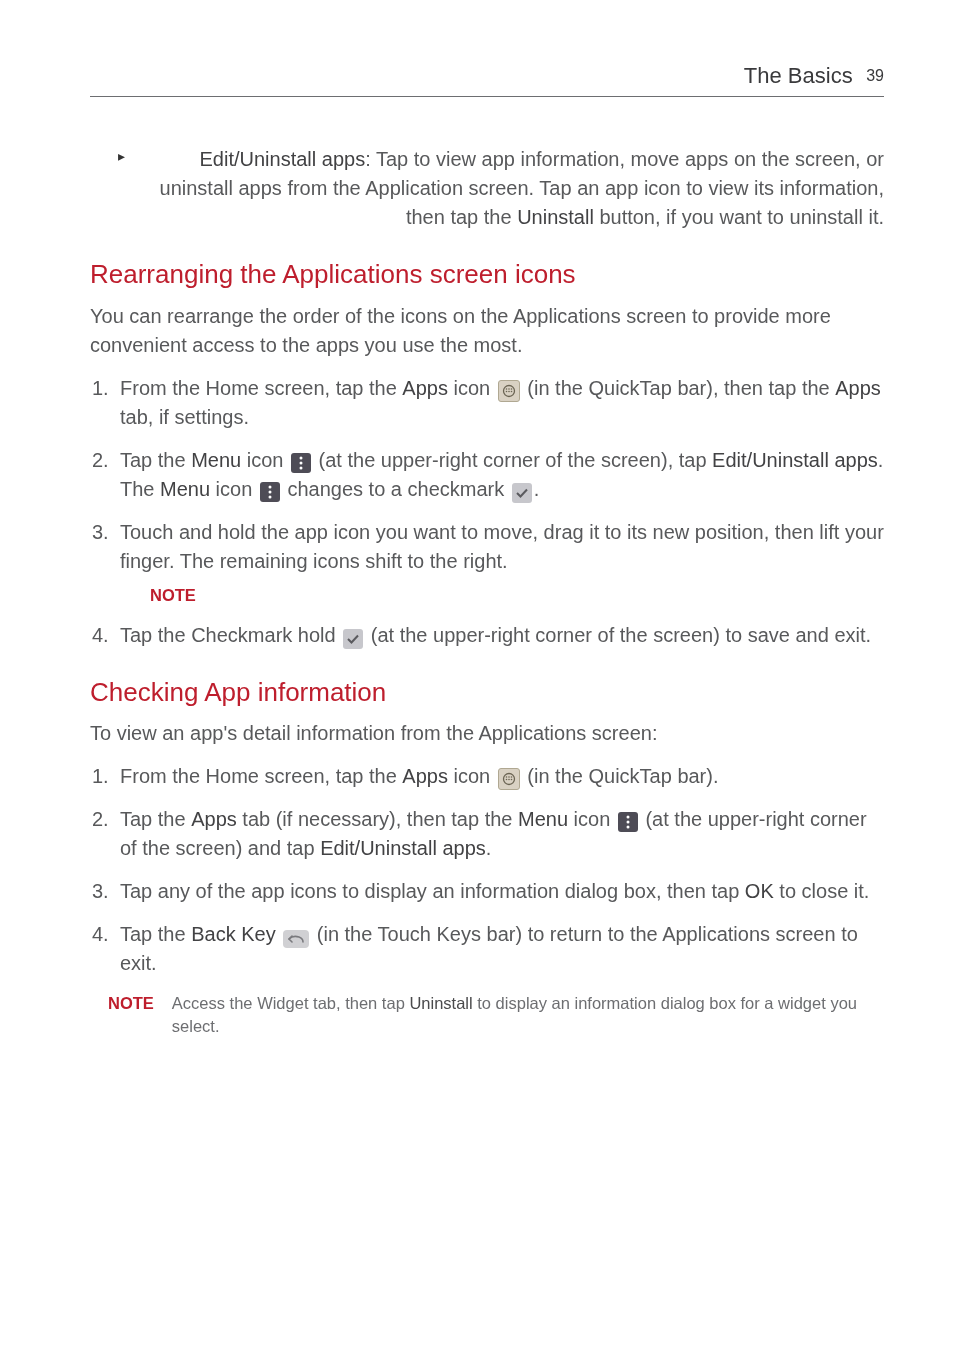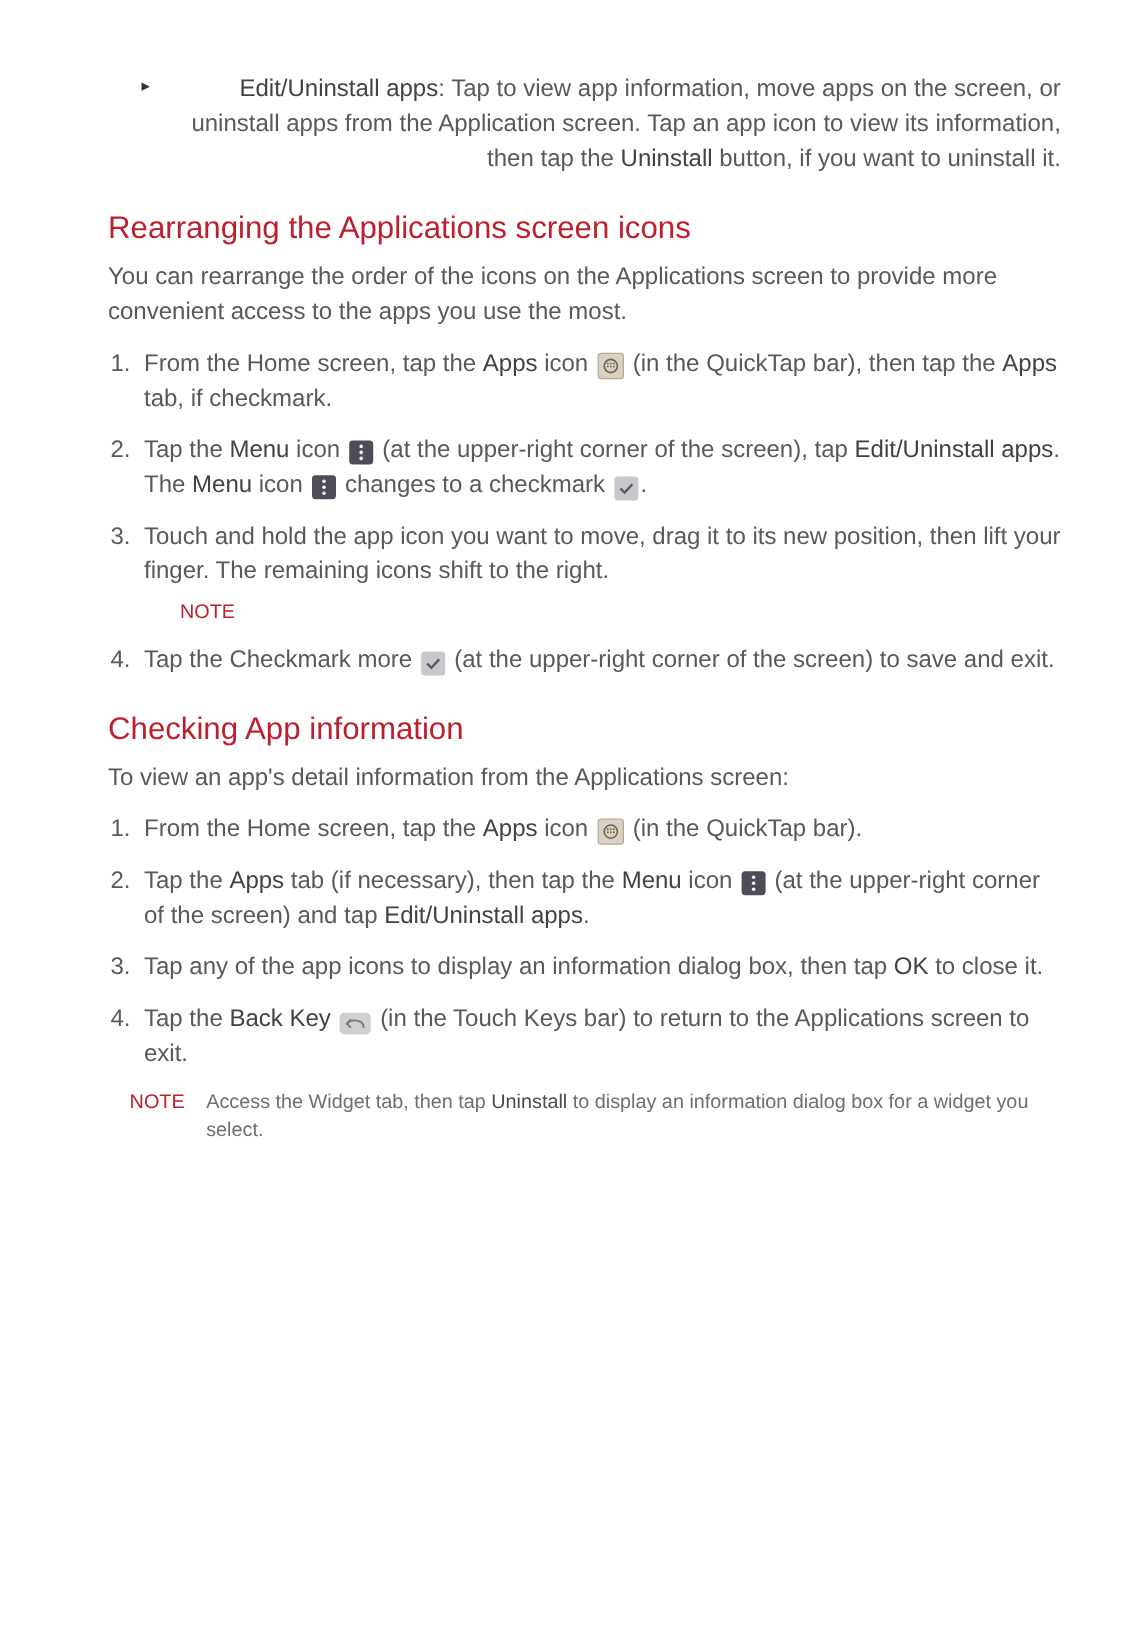--- a/index.html
+++ b/index.html
@@ -91,21 +91,21 @@
   }
   .note-block {
     display: flex;
     padding-left: 30px;
     margin: 8px 0 14px 0;
     font-size: 16.5px;
     line-height: 1.4;
   }
   .note-label {
     color: #be1e2d;
-    font-weight: 400;
+    font-weight: 700;
     white-space: nowrap;
     padding-right: 18px;
     flex-shrink: 0;
   }
   .note-text {
     color: #6d6e71;
     font-weight: 300;
   }
   .icon-sq {
     display: inline-flex;
@@ -141,20 +141,24 @@
     vertical-align: -3px;
     margin: 0 2px;
   }
   .icon-back svg { width: 16px; height: 10px; }
 </style>
 </head>
 <body>
 
 <div class="page">
 
+  <div class="header">
+    <span class="header-title">The Basics</span>
+    <span class="page-num">39</span>
+  </div>
 
   <div class="content">
 
     <div class="sub-list">
       <div class="sub-item">
         <span class="bold">Edit/Uninstall apps</span><span>: Tap to view app information, move apps on the screen, or uninstall apps from the Application screen. Tap an app icon to view its information, then tap the </span><span class="bold">Uninstall</span><span> button, if you want to uninstall it.</span>
       </div>
     </div>
 
     <h2 class="section">Rearranging the Applications screen icons</h2>
@@ -165,21 +169,21 @@
         <span>From the Home screen, tap the </span><span class="bold">Apps</span><span> icon </span><span class="icon-sq icon-apps">
             <svg viewBox="0 0 14 14">
               <circle cx="7" cy="7" r="5.5" fill="none" stroke="#6b6453" stroke-width="1.3"></circle>
               <circle cx="4.5" cy="5" r="0.8" fill="#6b6453"></circle>
               <circle cx="7" cy="5" r="0.8" fill="#6b6453"></circle>
               <circle cx="9.5" cy="5" r="0.8" fill="#6b6453"></circle>
               <circle cx="4.5" cy="7.5" r="0.8" fill="#6b6453"></circle>
               <circle cx="7" cy="7.5" r="0.8" fill="#6b6453"></circle>
               <circle cx="9.5" cy="7.5" r="0.8" fill="#6b6453"></circle>
             </svg>
-          </span><span> (in the QuickTap bar), then tap the </span><span class="bold">Apps</span><span> tab, if checkmark.</span>
+          </span><span> (in the QuickTap bar), then tap the </span><span class="bold">Apps</span><span> tab, if settings.</span>
       </li>
       <li><span class="num">2.</span>
         <span>Tap the </span><span class="bold">Menu</span><span> icon </span><span class="icon-sq icon-menu">
             <svg viewBox="0 0 4 14">
               <circle cx="2" cy="2" r="1.5" fill="#fff"></circle>
               <circle cx="2" cy="7" r="1.5" fill="#fff"></circle>
               <circle cx="2" cy="12" r="1.5" fill="#fff"></circle>
             </svg>
           </span><span> (at the upper-right corner of the screen), tap </span><span class="bold">Edit/Uninstall apps</span><span>. The </span><span class="bold">Menu</span><span> icon </span><span class="icon-sq icon-menu">
             <svg viewBox="0 0 4 14">
@@ -193,21 +197,21 @@
             </svg>
           </span><span>.</span>
       </li>
       <li><span class="num">3.</span>
         <span>Touch and hold the app icon you want to move, drag it to its new position, then lift your finger. The remaining icons shift to the right.</span>
         <div class="note-block">
           <span class="note-label">NOTE</span>
         </div>
       </li>
       <li><span class="num">4.</span>
-        <span>Tap the Checkmark more </span><span class="icon-sq icon-check">
+        <span>Tap the Checkmark hold </span><span class="icon-sq icon-check">
             <svg viewBox="0 0 14 12">
               <path d="M2 6 L5.5 9.5 L12 2.5" fill="none" stroke="#5a5a5e" stroke-width="2"></path>
             </svg>
           </span><span> (at the upper-right corner of the screen) to save and exit.</span>
       </li>
     </ol>
 
     <h2 class="section">Checking App information</h2>
     <p class="intro">To view an app's detail information from the Applications screen:</p>
 

